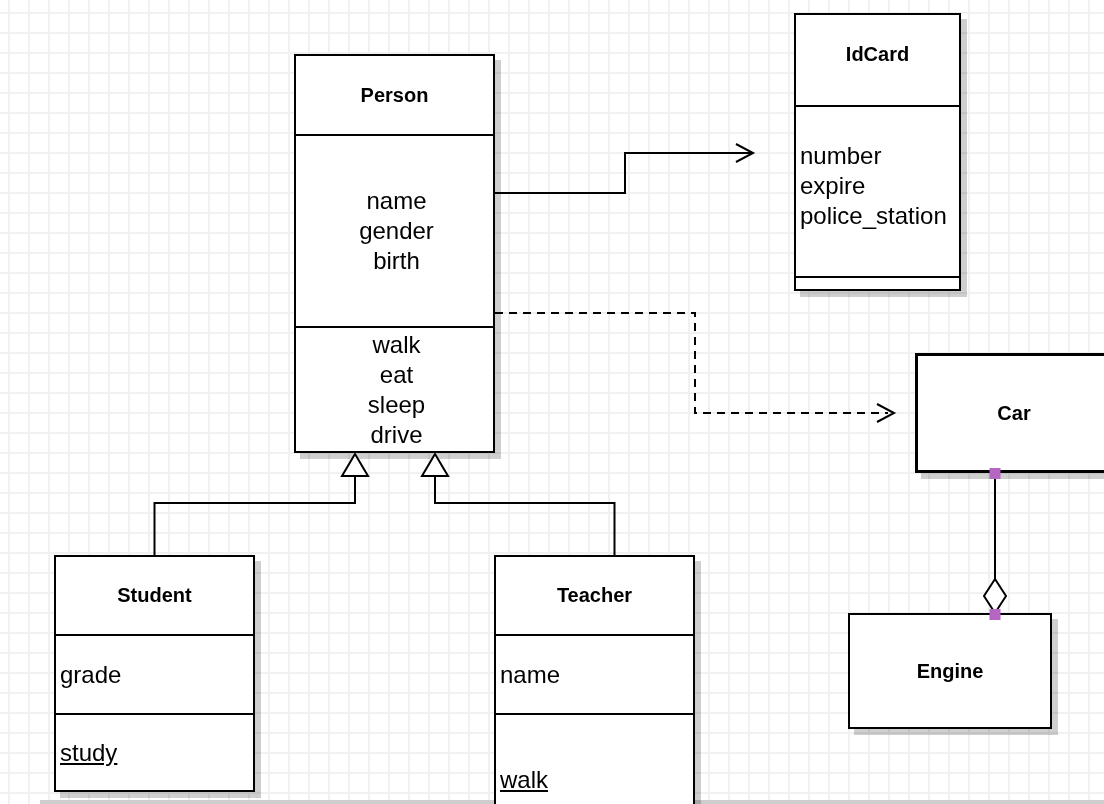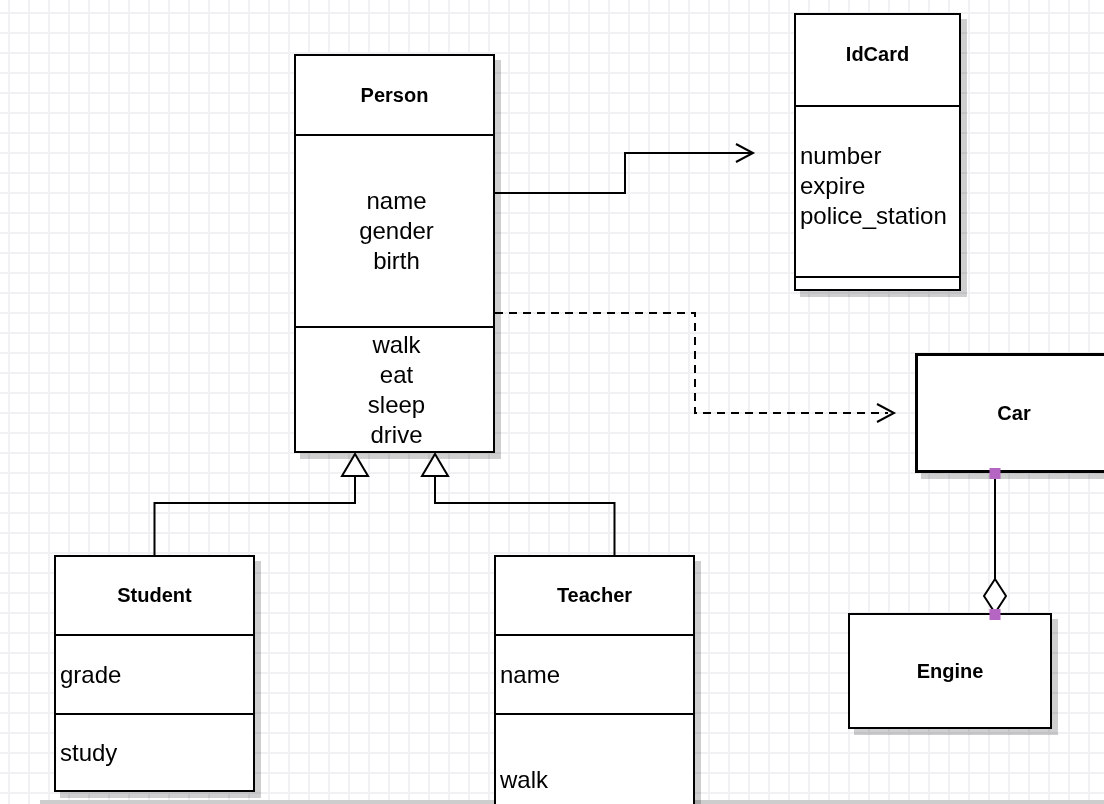--- a/index.html
+++ b/index.html
@@ -61,21 +61,21 @@
   
   #idcard  { left: 794px; top: 13px;  width: 167px; height: 278px; gap: 12px; }
   #idcard .uml-title { height: 78px; }
   #idcard .c-attrs   { height: 159px; }
   #idcard .c-methods { flex: 1; }
   
   #student { left: 54px;  top: 555px; width: 201px; height: 237px; justify-content: center; }
   #teacher { left: 494px; top: 555px; width: 201px; height: 292px; justify-content: flex-end; }
   #student .uml-title, #teacher .uml-title { height: 77px; }
   #student .c-attrs,  #teacher .c-attrs   { height: 79px; }
-  #student .c-methods, #teacher .c-methods { flex: 1; }
+  #student .c-methods, #teacher .c-methods { flex: 1; text-decoration: underline; }
   
   #car     { left: 895px; top: 353px; width: 198px; height: 120px; border-width: 3px; margin-left: 20px; }
   #engine  { left: 848px; top: 613px; width: 204px; height: 116px; }
   #car .uml-title, #engine .uml-title { flex: 1; }
 
   .wire     { fill: none; stroke: #000; stroke-width: 2; }
   .wire.dashed { stroke-dasharray: 8 6; }
   .marker-open { fill: none; stroke: #000; stroke-width: 2; }
   .marker-hollow { fill: #fff; stroke: #000; stroke-width: 2; }
 

